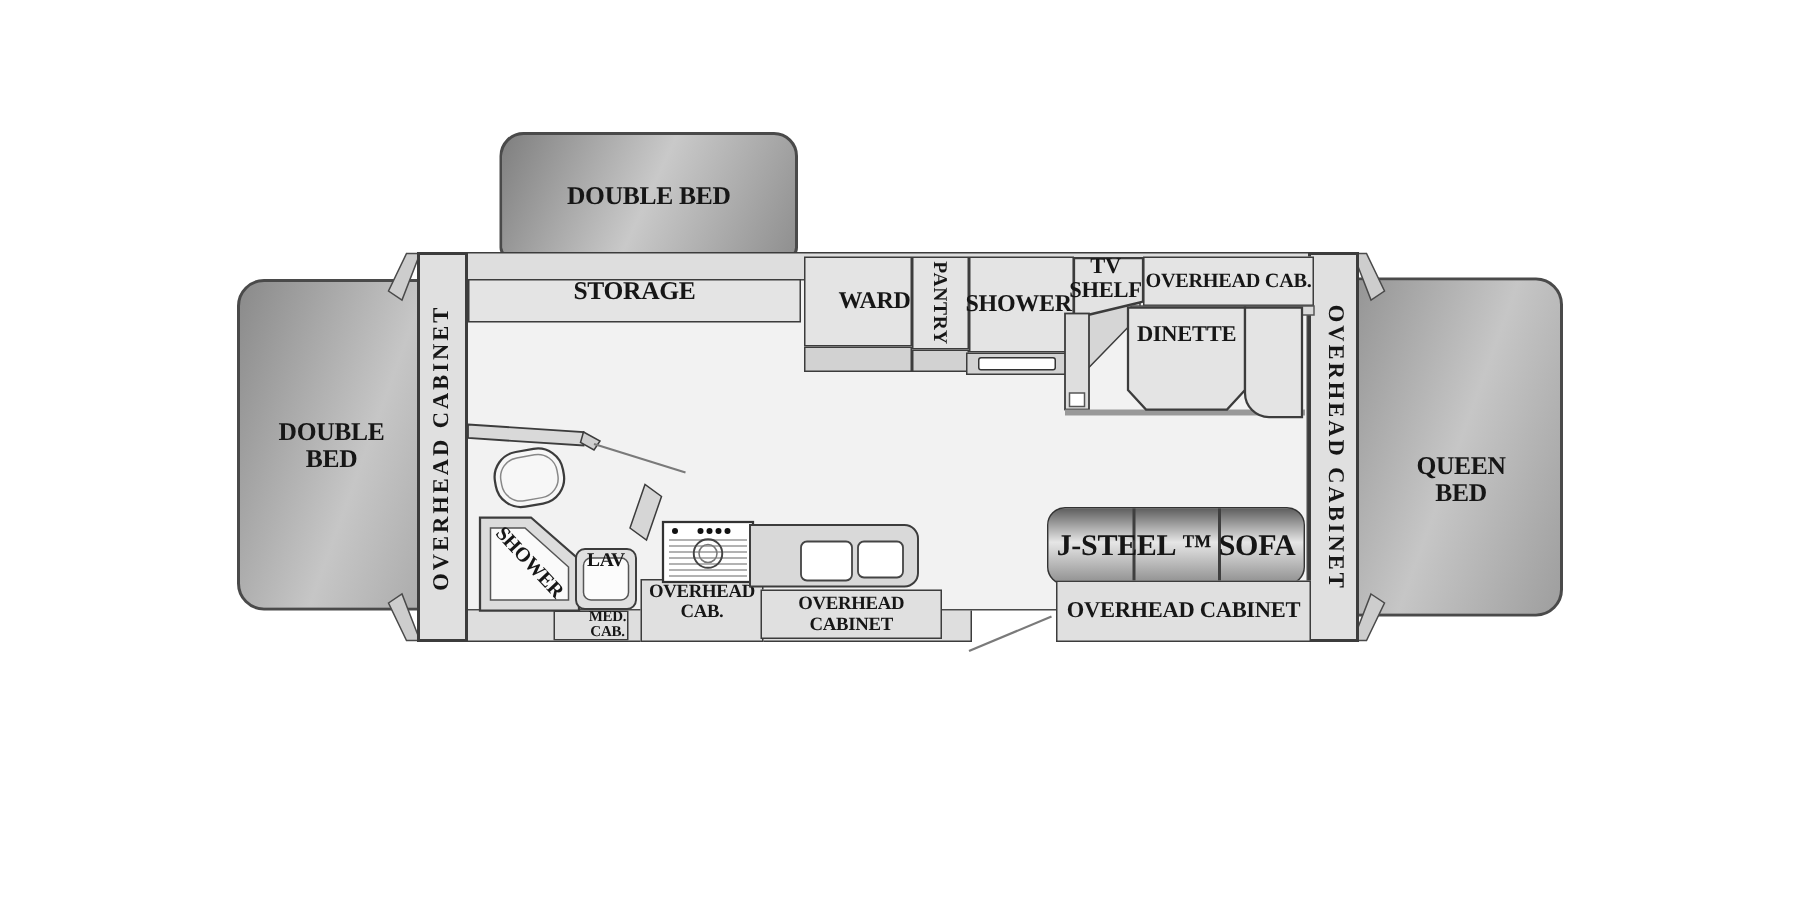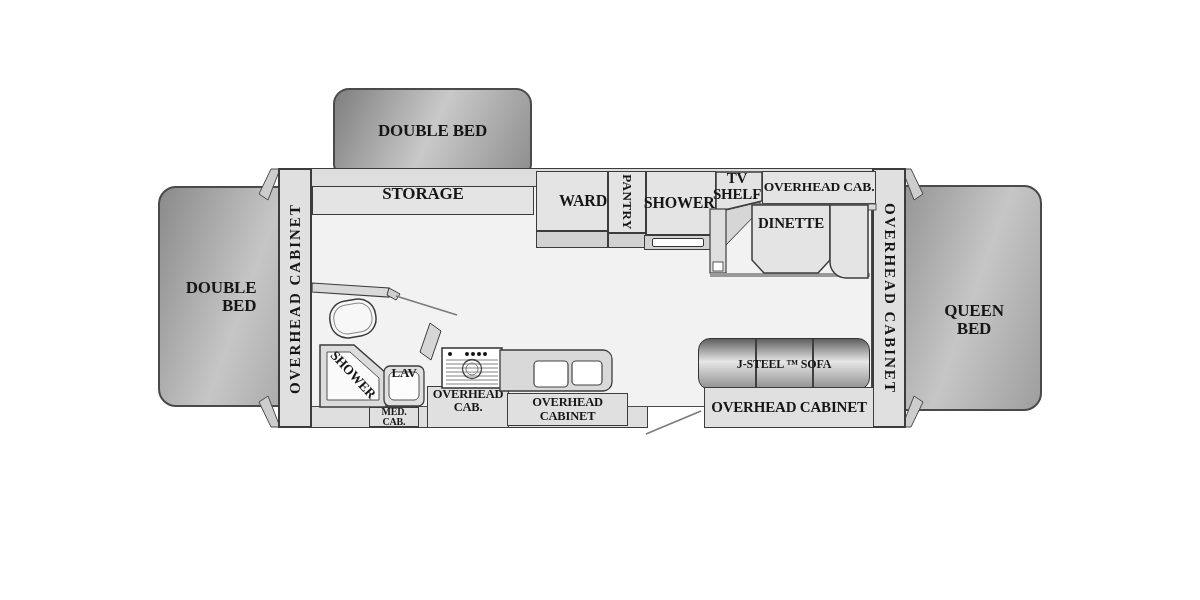--- a/index.html
+++ b/index.html
@@ -24,21 +24,21 @@
 <body>
 
 <div id="plan">
 
   <div class="bed" style="left:333px;top:88px;width:199px;height:85px;border-radius:16px 16px 8px 8px;
               background:linear-gradient(115deg,#7f7f7f,#c9c9c9 50%,#8f8f8f);"></div>
   <div class="lbl" style="left:333px;top:88px;width:199px;height:85px;font-size:17px;">DOUBLE BED</div>
 
   <div class="bed" style="left:158px;top:186px;width:152px;height:221px;border-radius:18px;
               background:linear-gradient(110deg,#8a8a8a,#c6c6c6 55%,#a2a2a2);"></div>
-  <div class="lbl" style="left:158px;top:186px;width:126px;height:221px;font-size:17px;text-align:right;">DOUBLE
+  <div class="lbl" style="left:158px;top:186px;width:126px;height:221px;font-size:17px;">DOUBLE
 BED</div>
 
   <div class="bed" style="left:878px;top:185px;width:164px;height:226px;border-radius:18px;
               background:linear-gradient(110deg,#8a8a8a,#c6c6c6 55%,#9e9e9e);"></div>
   <div class="lbl" style="left:906px;top:185px;width:136px;height:270px;font-size:17px;">QUEEN
 BED</div>
 
   <svg width="1200" height="600">
     <polygon points="271,169 280,169 268,200 259,194" style="fill:#cdcdcd;stroke:#4a4a4a;stroke-width:1"></polygon>
     <polygon points="259,402 268,396 280,427 271,427" style="fill:#cdcdcd;stroke:#4a4a4a;stroke-width:1"></polygon>
@@ -83,27 +83,27 @@
   <div class="abs" style="left:652px;top:238px;width:52px;height:9px;background:var(--c-white);border:1px solid #333;border-radius:2px;"></div>
   <div class="lbl" style="left:646px;top:171px;width:70px;height:64px;font-size:16px;">SHOWER.</div>
 
   <div class="box" style="left:762px;top:171px;width:114px;height:33px;background:#e4e4e4;"></div>
   <div class="lbl" style="left:762px;top:171px;width:114px;height:33px;font-size:13.5px;">OVERHEAD CAB.</div>
 
   <div class="abs" style="left:698px;top:338px;width:172px;height:52px;border:1.5px solid #333;border-radius:12px;
               background:linear-gradient(var(--c-sofa-dark),var(--c-sofa-light) 45%,#8f8f8f);"></div>
   <div class="abs" style="left:755px;top:339px;width:2px;height:50px;background:#3f3f3f;"></div>
   <div class="abs" style="left:812px;top:339px;width:2px;height:50px;background:#3f3f3f;"></div>
-  <div class="lbl" style="left:698px;top:338px;width:172px;height:52px;font-size:12px;">J-STEEL ™ SOFA</div>
+  <div class="lbl" style="left:698px;top:338px;width:172px;height:52px;font-size:20px;">J-STEEL ™ SOFA</div>
 
   <div class="box" style="left:704px;top:387px;width:170px;height:41px;"></div>
   <div class="lbl" style="left:704px;top:387px;width:170px;height:41px;font-size:15px;">OVERHEAD CABINET</div>
 
   <div class="box" style="left:369px;top:407px;width:50px;height:20px;"></div>
-  <div class="lbl" style="left:369px;top:407px;width:50px;height:20px;font-size:10px;">MED. CAB.</div>
+  <div class="lbl" style="left:369px;top:407px;width:50px;height:20px;font-size:10px;padding-left:11px;">MED. CAB.</div>
 
   <div class="box" style="left:427px;top:386px;width:82px;height:42px;"></div>
   <div class="lbl" style="left:427px;top:386px;width:82px;height:30px;font-size:12.5px;">OVERHEAD
 CAB.</div>
 
   <div class="box" style="left:507px;top:393px;width:121px;height:33px;"></div>
   <div class="lbl" style="left:507px;top:393px;width:121px;height:33px;font-size:12.5px;">OVERHEAD CABINET</div>
 
   <svg width="1200" height="600">
 

